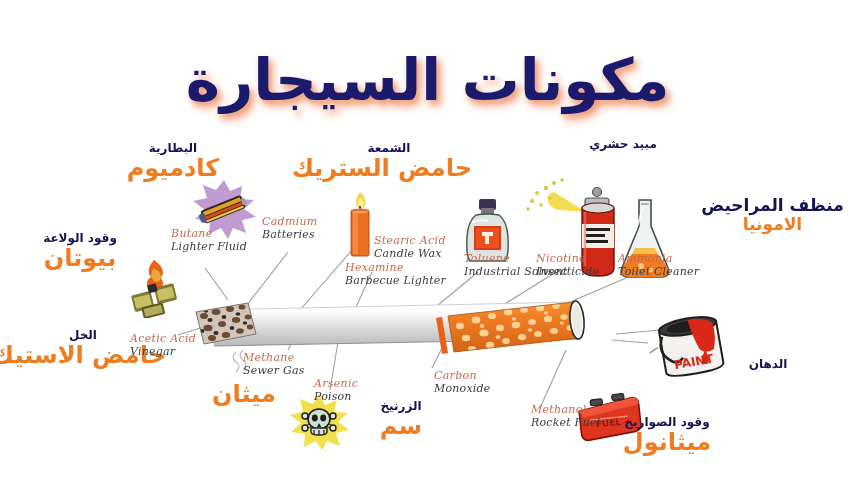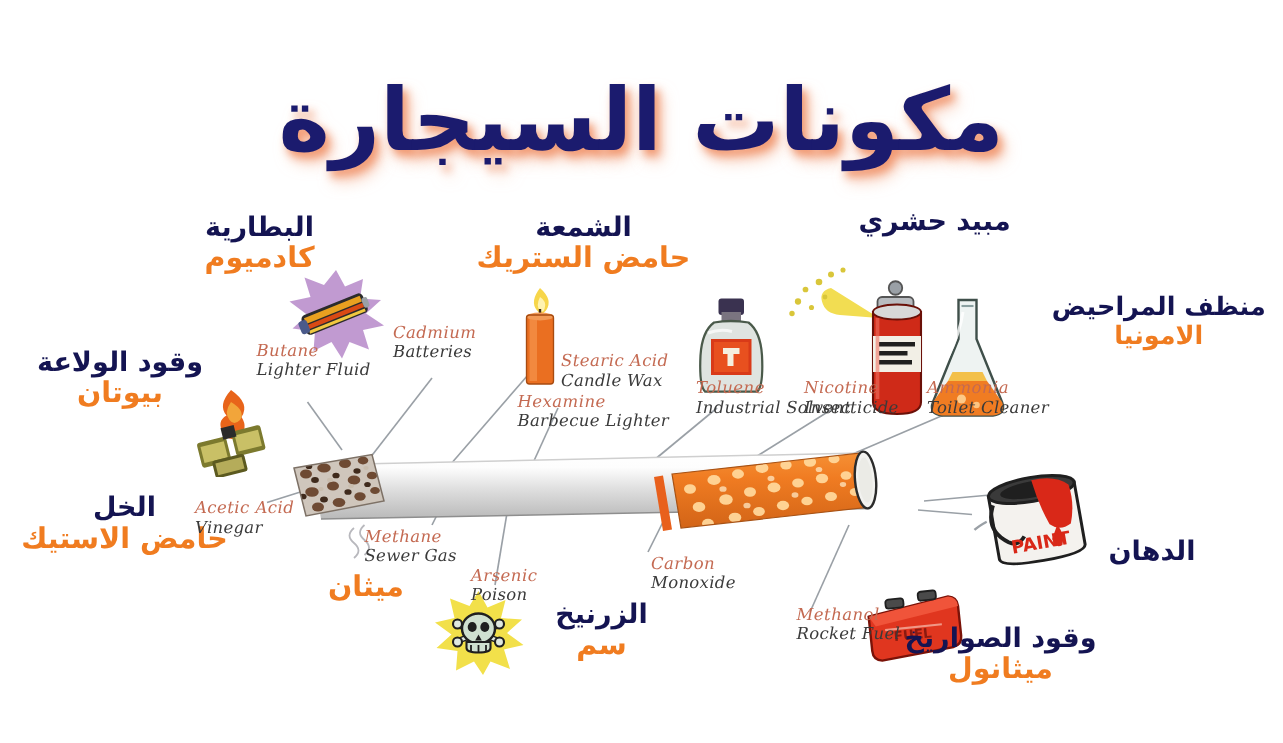--- a/index.html
+++ b/index.html
@@ -45,26 +45,26 @@
     direction: rtl;
     text-align: center;
     line-height: 1.12;
     white-space: nowrap;
     font-family: "DejaVu Sans", sans-serif;
     font-weight: bold;
   }
   .ar-label .ar-main {
     display: block;
     color: #141452;
-    font-size: 18px;
+    font-size: 12px;
   }
   .ar-label .ar-sub {
     display: block;
     color: #f07c20;
-    font-size: 19px;
+    font-size: 24px;
   }
   .ar-label.sz-sm .ar-main, .ar-label.sz-sm .ar-sub { font-size: 17px; }
 
   
   .en-label {
     position: absolute;
     font-family: "DejaVu Serif", serif;
     font-style: italic;
     line-height: 1.15;
     white-space: nowrap;

